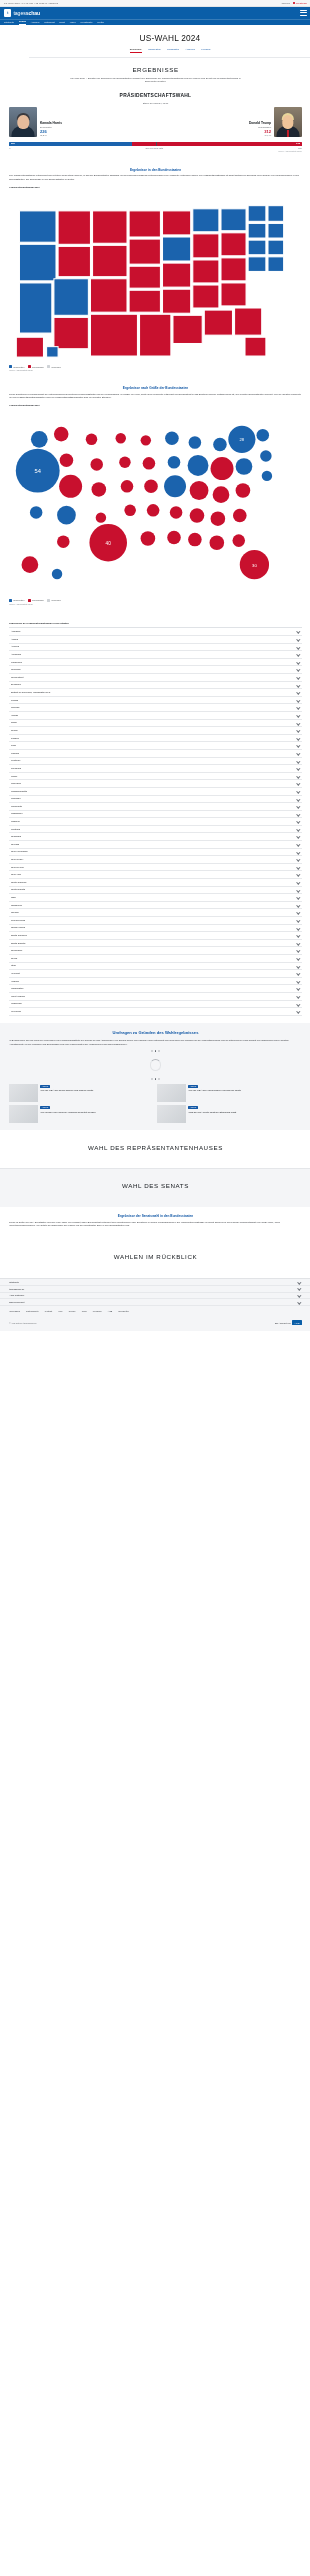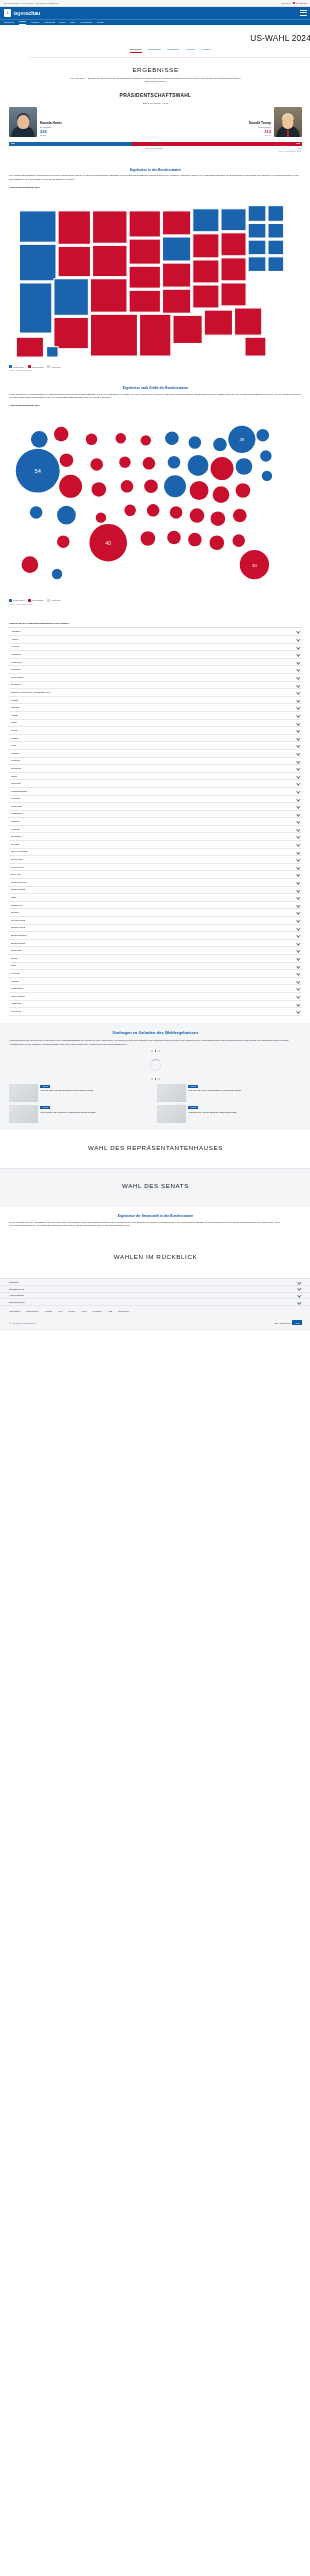--- a/index.html
+++ b/index.html
@@ -60,21 +60,21 @@
     border-top: 0.5px solid rgba(255,255,255,.18);
     display: flex; align-items: center; gap: 4.7px;
     padding: 0 4.1px;
   }
   .navbar a { color: #e8eef5; font-size: 2.4px; text-decoration: none; }
   .navbar a.active { color: #fff; font-weight: bold; border-bottom: 0.7px solid #fff; padding-bottom: 1px; }
 
   
   .hero {
     background: #ffffff; padding: 7.3px 0 4.1px;
-    text-align: right; border-bottom: 0.5px solid #e7e9ec; margin-left: 29px;
+    text-align: center; border-bottom: 0.5px solid #e7e9ec; margin-left: 29px;
   }
   .hero h1 { margin: 0; font-size: 8.3px; font-weight: normal; letter-spacing: 0.2px; color: #111; }
   .subnav {
     display: flex; justify-content: center; gap: 6.2px; margin-top: 5.2px;
     font-size: 2.4px; color: #1157a5;
   }
   .subnav span { padding-bottom: 1.6px; }
   .subnav span.active { color: #111; border-bottom: 0.7px solid #d00c22; }
 
   

